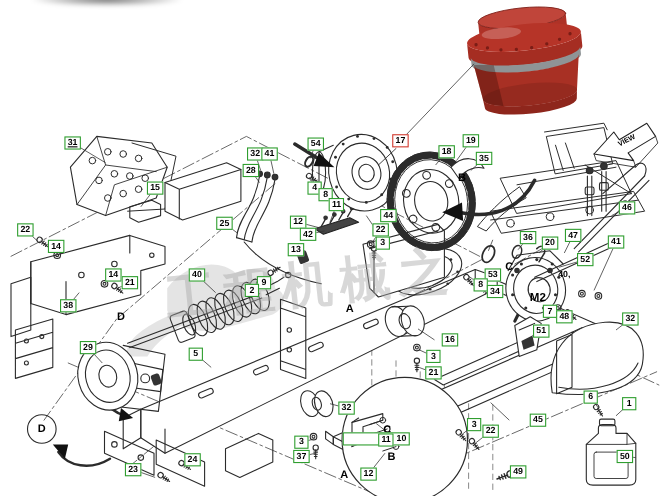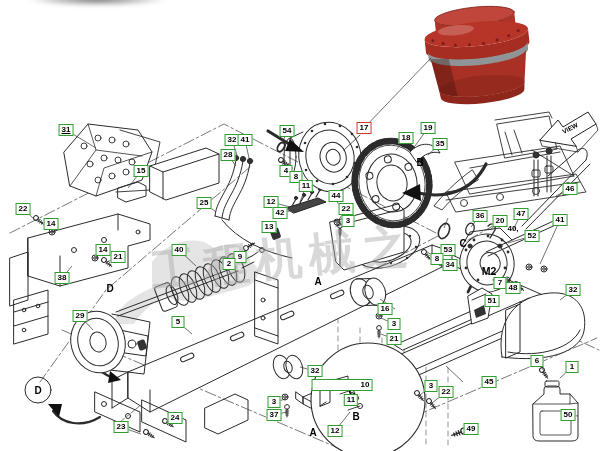--- a/index.html
+++ b/index.html
@@ -500,67 +500,67 @@
       <div class="callout" style="left: 245px; top: 140px;">41</div>
       <div class="callout" style="left: 228px; top: 155px;">28</div>
       <div class="callout" style="left: 204px; top: 203px;">25</div>
       <div class="callout" style="left: 287px; top: 131px;">54</div>
       <div class="callout" style="left: 286px; top: 171px;">4</div>
       <div class="callout" style="left: 296px; top: 177px;">8</div>
       <div class="callout" style="left: 306px; top: 186px;">11</div>
       <div class="callout" style="left: 271px; top: 202px;">12</div>
       <div class="callout" style="left: 280px; top: 213px;">42</div>
       <div class="callout" style="left: 269px; top: 227px;">13</div>
-      <div class="callout" style="left: 336px; top: 196px;">44</div>
+      <div class="callout" style="left: 353px; top: 196px;">44</div>
       <div class="callout" style="left: 346px; top: 209px;">22</div>
       <div class="callout" style="left: 348px; top: 221px;">3</div>
       <div class="callout red" style="left: 364px; top: 128px;">17</div>
       <div class="callout" style="left: 406px; top: 138px;">18</div>
       <div class="callout" style="left: 428px; top: 128px;">19</div>
       <div class="callout" style="left: 440px; top: 144px;">35</div>
       <div class="callout" style="left: 448px; top: 218px; margin-top: 32px;">53</div>
       <div class="callout" style="left: 480px; top: 216px;">36</div>
       <div class="callout" style="left: 500px; top: 221px;">20</div>
       <div class="callout" style="left: 532px; top: 236px;">52</div>
       <div class="callout" style="left: 437px; top: 259px;">8</div>
       <div class="callout" style="left: 450px; top: 265px;">34</div>
       <div class="callout" style="left: 500px; top: 283px;">7</div>
       <div class="callout" style="left: 513px; top: 288px;">48</div>
       <div class="callout" style="left: 492px; top: 301px;">51</div>
       <div class="callout" style="left: 573px; top: 290px;">32</div>
       <div class="callout" style="left: 570px; top: 189px;">46</div>
       <div class="callout" style="left: 521px; top: 214px;">47</div>
       <div class="callout" style="left: 560px; top: 220px;">41</div>
-      <div class="callout" style="left: 385px; top: 309px; text-align: right;">16</div>
+      <div class="callout" style="left: 409px; top: 309px; text-align: right;">16</div>
       <div class="callout" style="left: 394px; top: 324px;">3</div>
       <div class="callout" style="left: 394px; top: 339px;">21</div>
       <div class="callout" style="left: 179px; top: 250px;">40</div>
       <div class="callout" style="left: 240px; top: 257px;">9</div>
       <div class="callout" style="left: 229px; top: 264px;">2</div>
       <div class="callout" style="left: 80px; top: 316px;">29</div>
       <div class="callout" style="left: 178px; top: 322px;">5</div>
       <div class="callout" style="left: 121px; top: 427px;">23</div>
       <div class="callout" style="left: 175px; top: 418px;">24</div>
       <div class="callout" style="left: 274px; top: 402px;">3</div>
       <div class="callout" style="left: 274px; top: 415px;">37</div>
       <div class="callout" style="left: 315px; top: 371px;">32</div>
-      <div class="callout" style="left: 342px; top: 385px; padding-left: 48px;">10</div>
+      <div class="callout" style="left: 342px; top: 399px; padding-left: 48px;">10</div>
       <div class="callout" style="left: 351px; top: 400px;">11</div>
       <div class="callout" style="left: 335px; top: 431px;">12</div>
       <div class="callout" style="left: 463px; top: 382px; margin-left: 26px;">45</div>
       <div class="callout" style="left: 431px; top: 386px;">3</div>
       <div class="callout" style="left: 446px; top: 392px;">22</div>
       <div class="callout" style="left: 537px; top: 361px;">6</div>
       <div class="callout" style="left: 572px; top: 367px;">1</div>
       <div class="callout" style="left: 471px; top: 429px;">49</div>
       <div class="callout" style="left: 568px; top: 415px;">50</div>
       <div class="letter" style="left: 420px; top: 162px; transform: translate(-50%, -50%) rotate(0deg);">B</div>
       <div class="letter" style="left: 463px; top: 243px; transform: translate(-50%, -50%) rotate(0deg);">C</div>
       <div class="letter" style="left: 489px; top: 271px; font-size: 10.5px; transform: translate(-50%, -50%) rotate(0deg);">M2</div>
-      <div class="letter" style="left: 513px; top: 228px; font-size: 8px; transform: translate(-50%, -50%) rotate(0deg);">40,</div>
+      <div class="letter" style="left: 513px; top: 249px; font-size: 8px; transform: translate(-50%, -50%) rotate(0deg);">40,</div>
       <div class="letter" style="left: 110px; top: 288px; transform: translate(-50%, -50%) rotate(0deg);">D</div>
       <div class="letter" style="left: 38px; top: 390px; transform: translate(-50%, -50%) rotate(0deg);">D</div>
       <div class="letter" style="left: 318px; top: 281px; transform: translate(-50%, -50%) rotate(0deg);">A</div>
       <div class="letter" style="left: 313px; top: 432px; transform: translate(-50%, -50%) rotate(0deg);">A</div>
       <div class="letter" style="left: 356px; top: 416px; transform: translate(-50%, -50%) rotate(0deg);">B</div>
       <div class="letter" style="left: 352px; top: 391px; transform: translate(-50%, -50%) rotate(0deg);">C</div>
       <div class="letter" style="left: 570px; top: 128px; font-size: 6.5px; transform: translate(-50%, -50%) rotate(-27deg);">VIEW</div>
     </div>
 
 </div>

